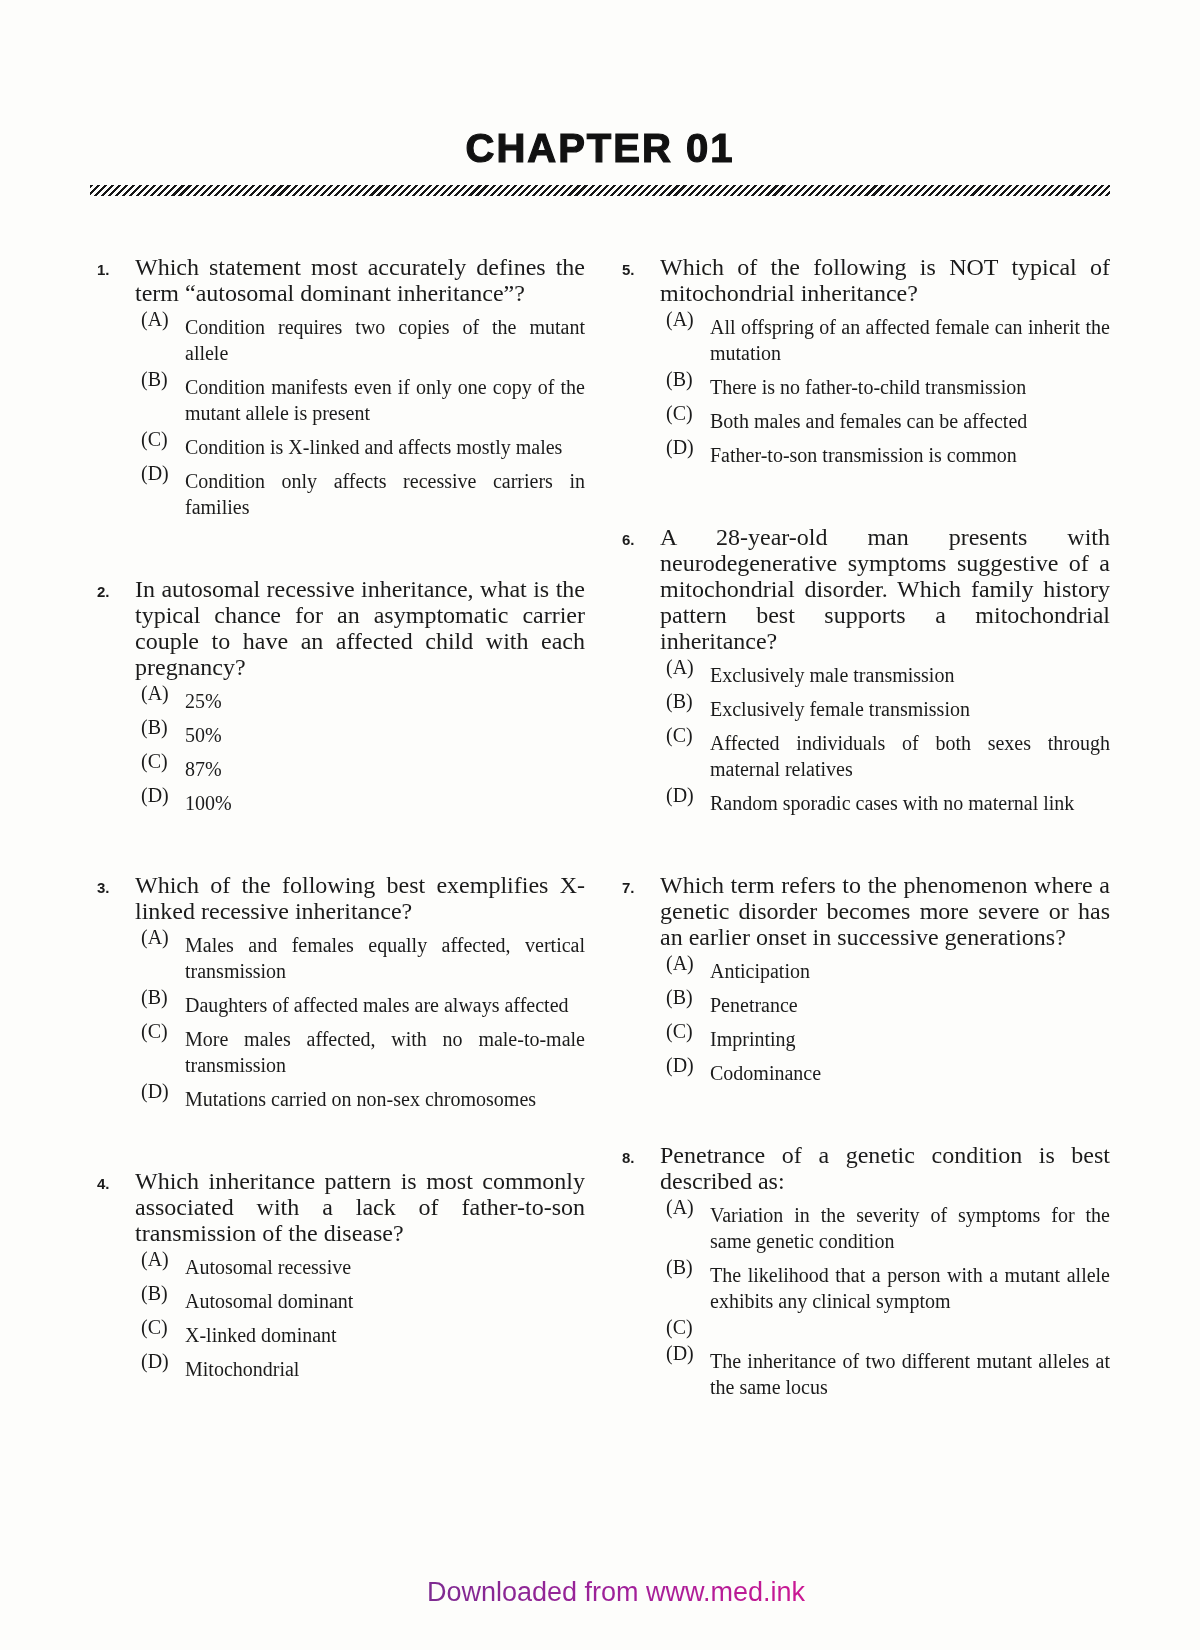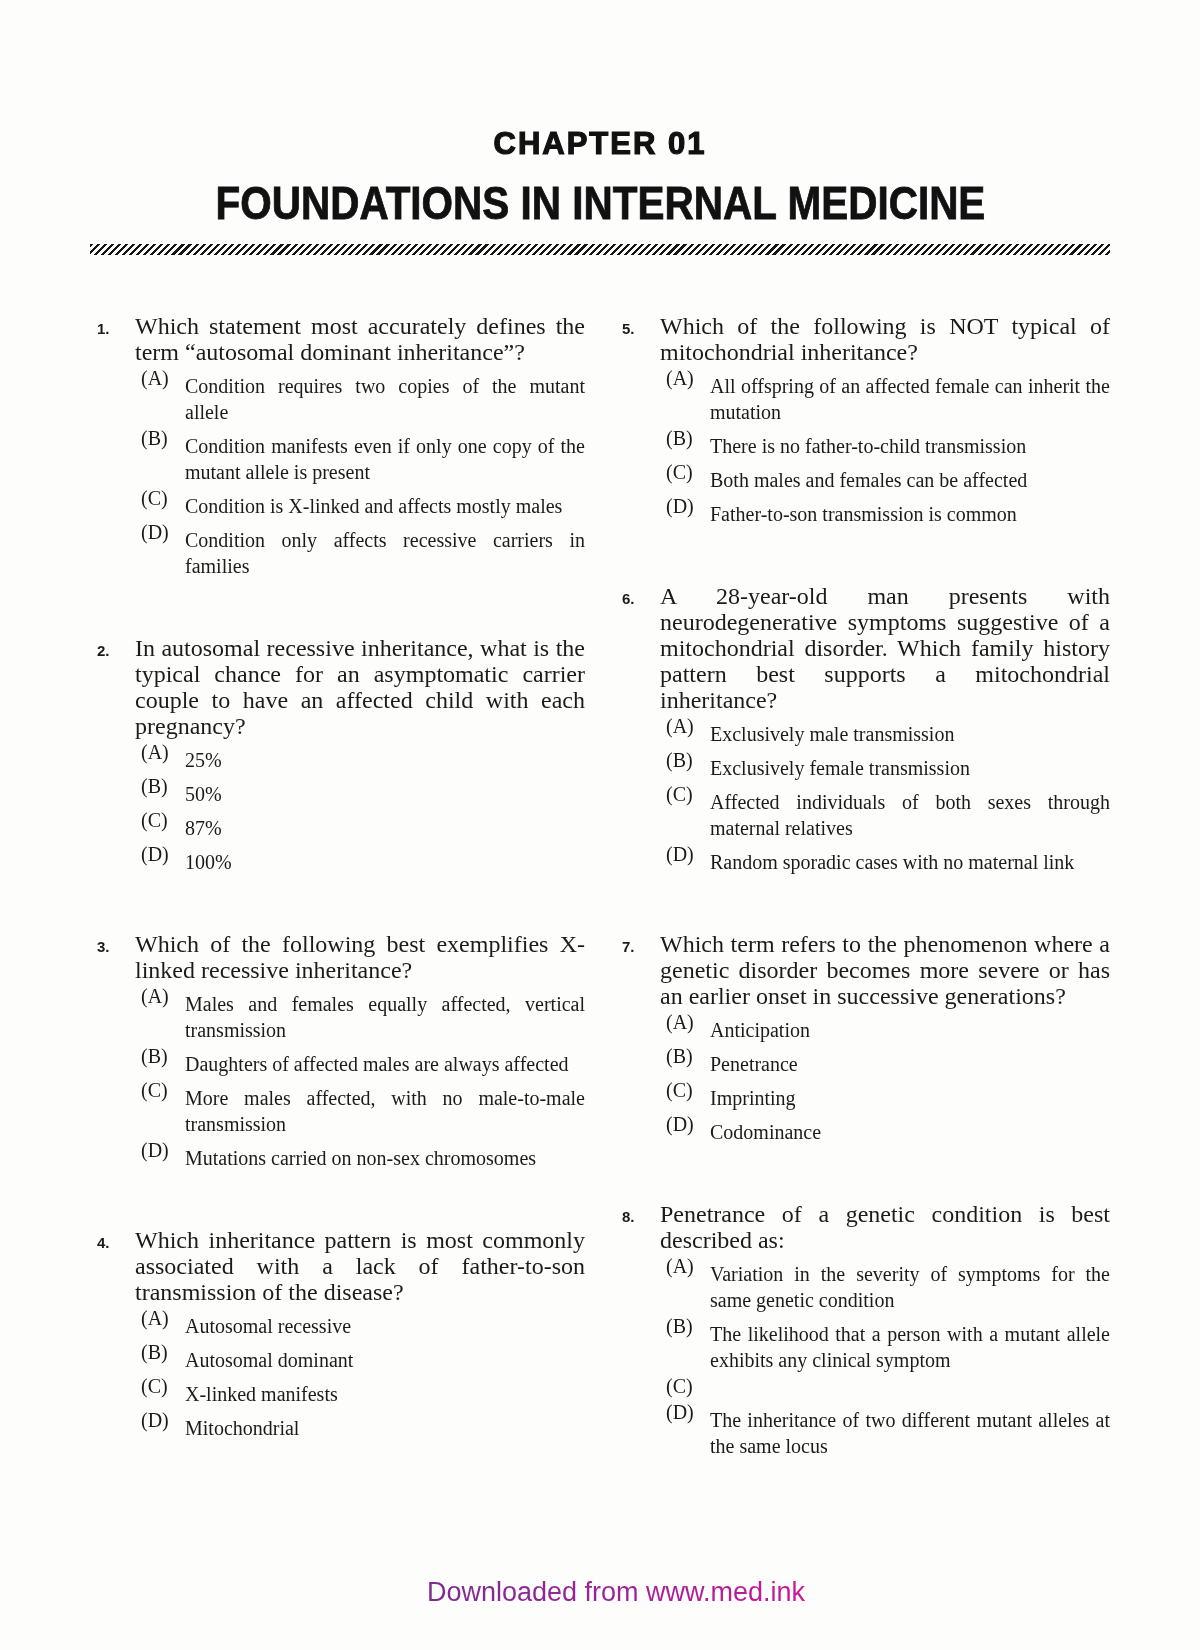--- a/index.html
+++ b/index.html
@@ -12,21 +12,21 @@
     font-family:"Liberation Serif", serif;
     overflow:hidden;
   }
   .content { margin:0 90px; }
 
   .chapter-title {
     padding-top:126px;
     text-align:center;
     font-family:"Liberation Sans", sans-serif;
     font-weight:bold;
-    font-size:31px;
+    font-size:40px;
     letter-spacing:2px;
     -webkit-text-stroke:1.2px #111;
     color:#111;
   }
   .main-title {
     margin-top:14px;
     text-align:center;
     font-family:"Liberation Sans", sans-serif;
     font-weight:bold;
     font-size:46px;
@@ -97,23 +97,20 @@
     }
   }
 </style>
 </head>
 <body>
 
 <div class="page">
   <div class="content">
 
     <div class="chapter-title">CHAPTER 01</div>
-    <div class="main-title">
-      <span class="stretch">FOUNDATIONS IN INTERNAL MEDICINE</span>
-    </div>
     <div class="divider"></div>
 
     <div class="questions">
 
       <div class="col">
 
         <div class="question">
           <div class="qnum">1.</div>
           <div class="qbody">
             <p class="qtext">Which statement most accurately defines the term “autosomal dominant inheritance”?</p>
@@ -189,21 +186,21 @@
             <div class="option">
               <span class="opt-label">(A)</span>
               <span class="opt-text">Autosomal recessive</span>
             </div>
             <div class="option">
               <span class="opt-label">(B)</span>
               <span class="opt-text">Autosomal dominant</span>
             </div>
             <div class="option">
               <span class="opt-label">(C)</span>
-              <span class="opt-text">X-linked manifests</span>
+              <span class="opt-text">X-linked dominant</span>
             </div>
             <div class="option">
               <span class="opt-label">(D)</span>
               <span class="opt-text">Mitochondrial</span>
             </div>
           </div>
         </div>
 
       </div>
 

